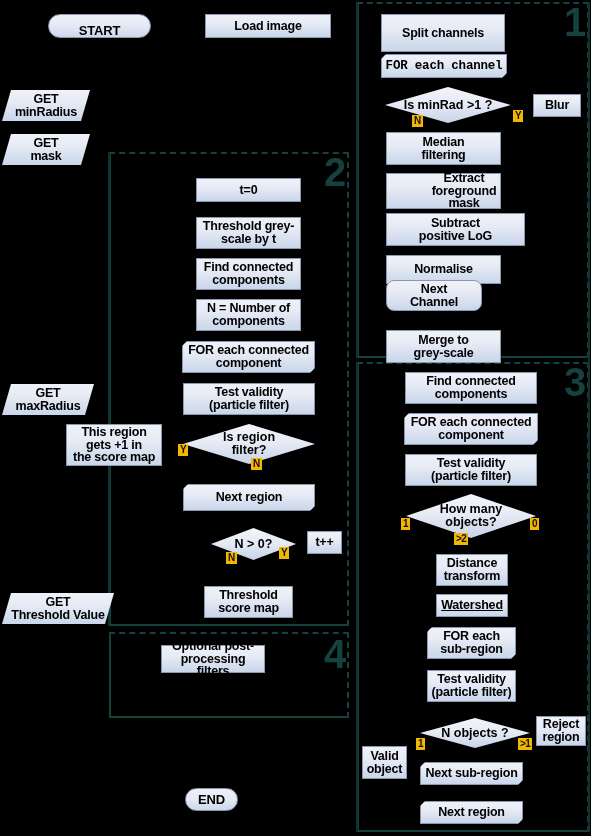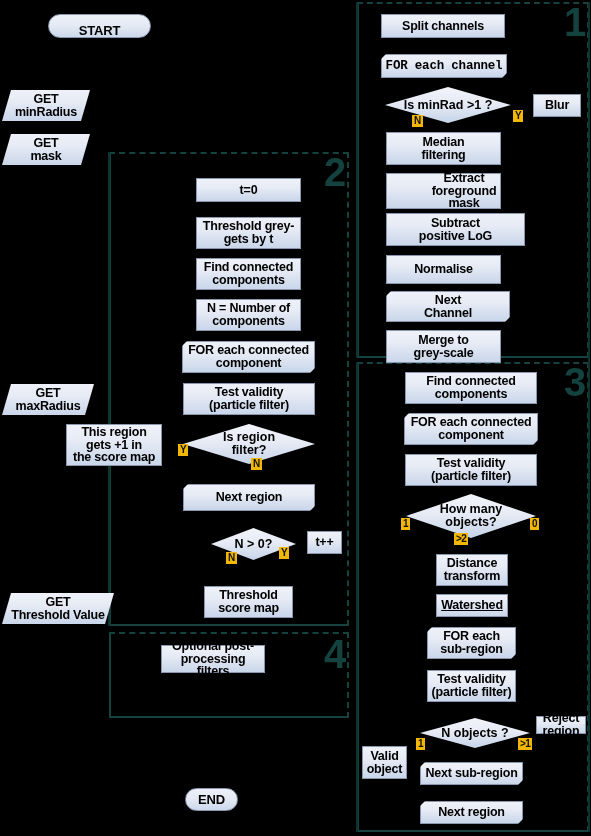--- a/index.html
+++ b/index.html
@@ -65,20 +65,23 @@
 
   <div class="ln" style="left:108px;top:152px;width:2px;height:474px;"></div>
   <div class="ln" style="left:356px;top:2px;width:2px;height:356px;"></div>
   <div class="ln" style="left:356px;top:362px;width:2px;height:470px;"></div>
   <div class="ln" style="left:588px;top:2px;width:2px;height:830px;"></div>
 
   <div class="node term" style="left:48px;top:14px;width:103px;height:24px;align-items:flex-end;">
     <span>START</span>
   </div>
 
+  <div class="node proc" style="left:205px;top:14px;width:126px;height:24px;">
+    <span>Load image</span>
+  </div>
 
   <div class="node term" style="left:185px;top:788px;width:53px;height:23px;">
     <span>END</span>
   </div>
 
   <div class="node io" style="left:2px;top:90px;width:88px;height:31px;white-space:pre-line;">
     <span>GET
 minRadius</span>
   </div>
   <div class="node io" style="left:2px;top:134px;width:88px;height:31px;white-space:pre-line;">
@@ -87,21 +90,21 @@
   </div>
   <div class="node io" style="left:2px;top:384px;width:92px;height:31px;white-space:pre-line;">
     <span>GET
 maxRadius</span>
   </div>
   <div class="node io" style="left:2px;top:593px;width:112px;height:31px;white-space:pre-line;">
     <span>GET
 Threshold Value</span>
   </div>
 
-  <div class="node proc" style="left:381px;top:14px;width:124px;height:24px;">
+  <div class="node proc" style="left:381px;top:14px;width:124px;height:38px;">
     <span>Split channels</span>
   </div>
 
   <div class="node loop" style="left:381px;top:54px;width:126px;height:24px;font-family:Liberation Mono, monospace;">
     <span>FOR each channel</span>
   </div>
 
   <div class="dec" style="left:385px;top:87px;width:126px;height:36px;">
     <span>Is minRad &gt;1 ?</span>
   </div>
@@ -124,37 +127,37 @@
 
   <div class="node proc" style="left:386px;top:213px;width:139px;height:33px;white-space:pre-line;">
     <span>Subtract
 positive LoG</span>
   </div>
 
   <div class="node proc" style="left:386px;top:255px;width:115px;height:29px;">
     <span>Normalise</span>
   </div>
 
-  <div class="node loop" style="left:386px;top:291px;width:124px;height:31px;white-space:pre-line;">
+  <div class="node loop" style="left:386px;top:280px;width:96px;height:31px;white-space:pre-line;border-radius:8px;">
     <span>Next
 Channel</span>
   </div>
 
   <div class="node proc" style="left:386px;top:330px;width:115px;height:33px;white-space:pre-line;">
     <span>Merge to
 grey-scale</span>
   </div>
 
   <div class="node proc" style="left:196px;top:178px;width:105px;height:24px;">
     <span>t=0</span>
   </div>
 
   <div class="node proc" style="left:196px;top:217px;width:105px;height:32px;white-space:pre-line;">
     <span>Threshold grey-
-gets by t</span>
+scale by t</span>
   </div>
 
   <div class="node proc" style="left:196px;top:258px;width:105px;height:32px;white-space:pre-line;">
     <span>Find connected
 components</span>
   </div>
 
   <div class="node proc" style="left:196px;top:299px;width:105px;height:32px;white-space:pre-line;">
     <span>N = Number of
 components</span>
@@ -248,21 +251,21 @@
     <span>Valid
 object</span>
   </div>
 
   <div class="dec" style="left:420px;top:718px;width:110px;height:30px;">
     <span>N objects ?</span>
   </div>
   <div class="elabel" style="left:416px;top:738px;">1</div>
   <div class="elabel" style="left:518px;top:738px;">&gt;1</div>
 
-  <div class="node proc" style="left:536px;top:716px;width:50px;height:18px;white-space:pre-line;">
+  <div class="node proc" style="left:536px;top:716px;width:50px;height:30px;white-space:pre-line;">
     <span>Reject
 region</span>
   </div>
 
   <div class="node loop" style="left:420px;top:762px;width:103px;height:23px;">
     <span>Next sub-region</span>
   </div>
 
   <div class="node loop" style="left:420px;top:801px;width:103px;height:23px;">
     <span>Next region</span>

